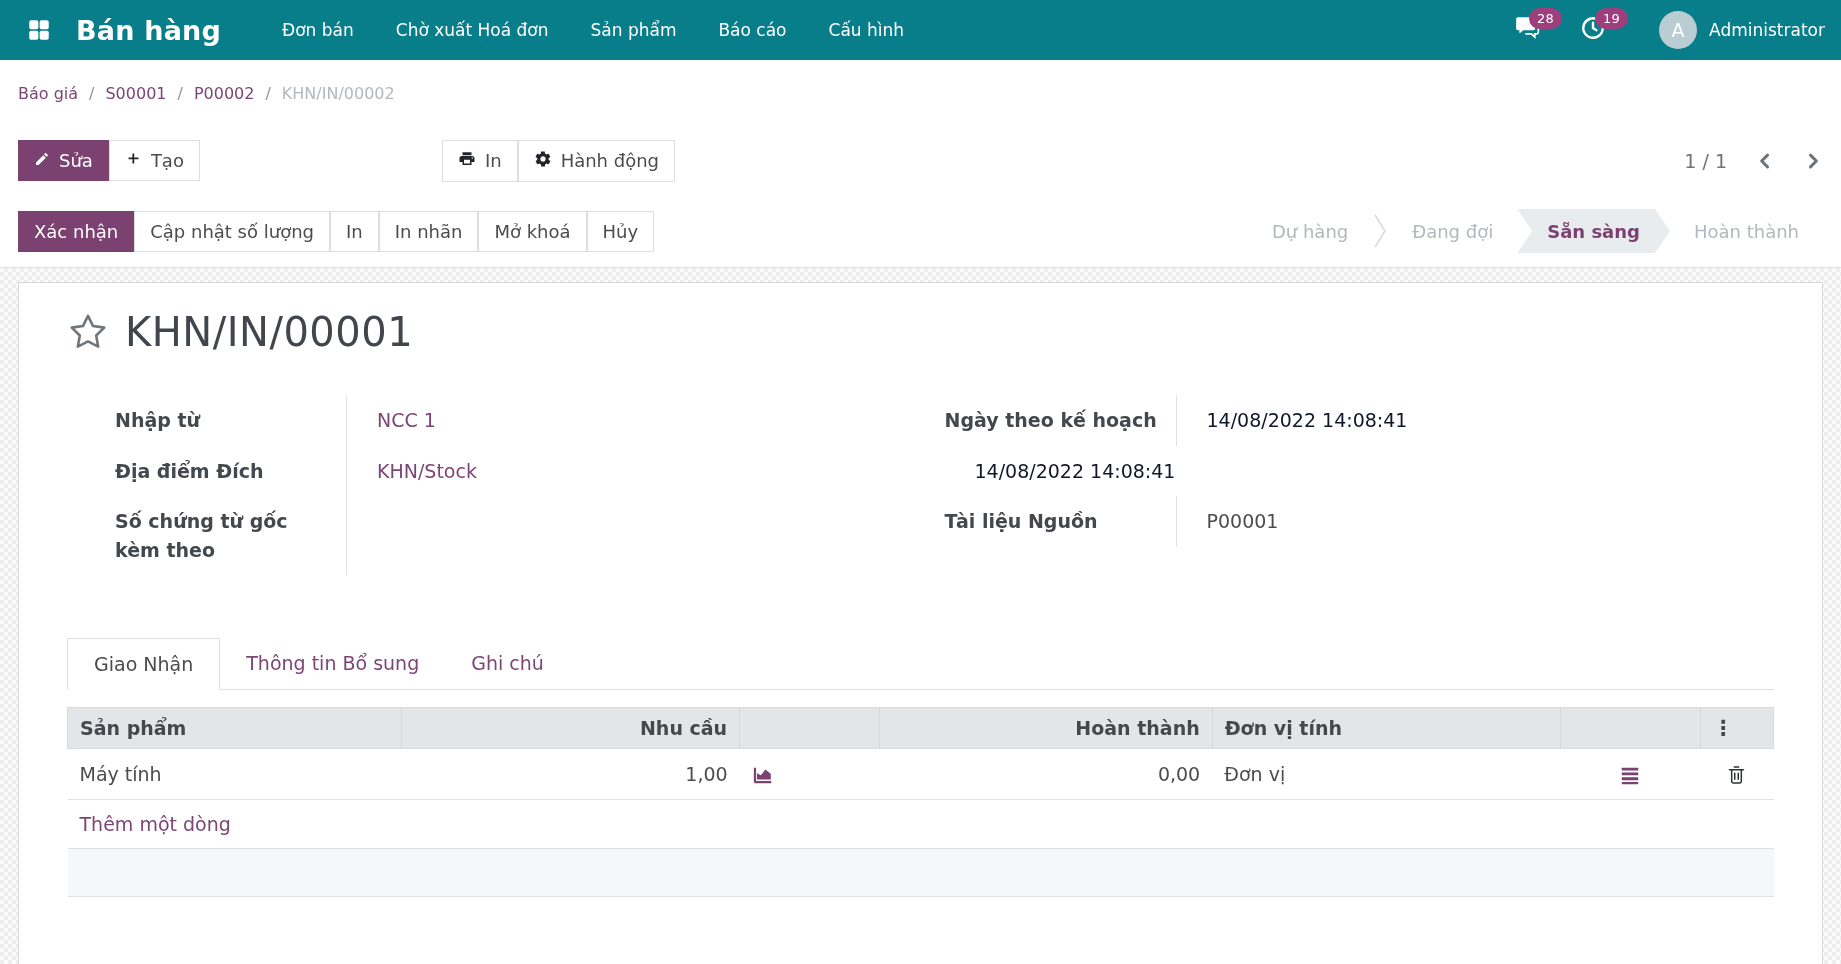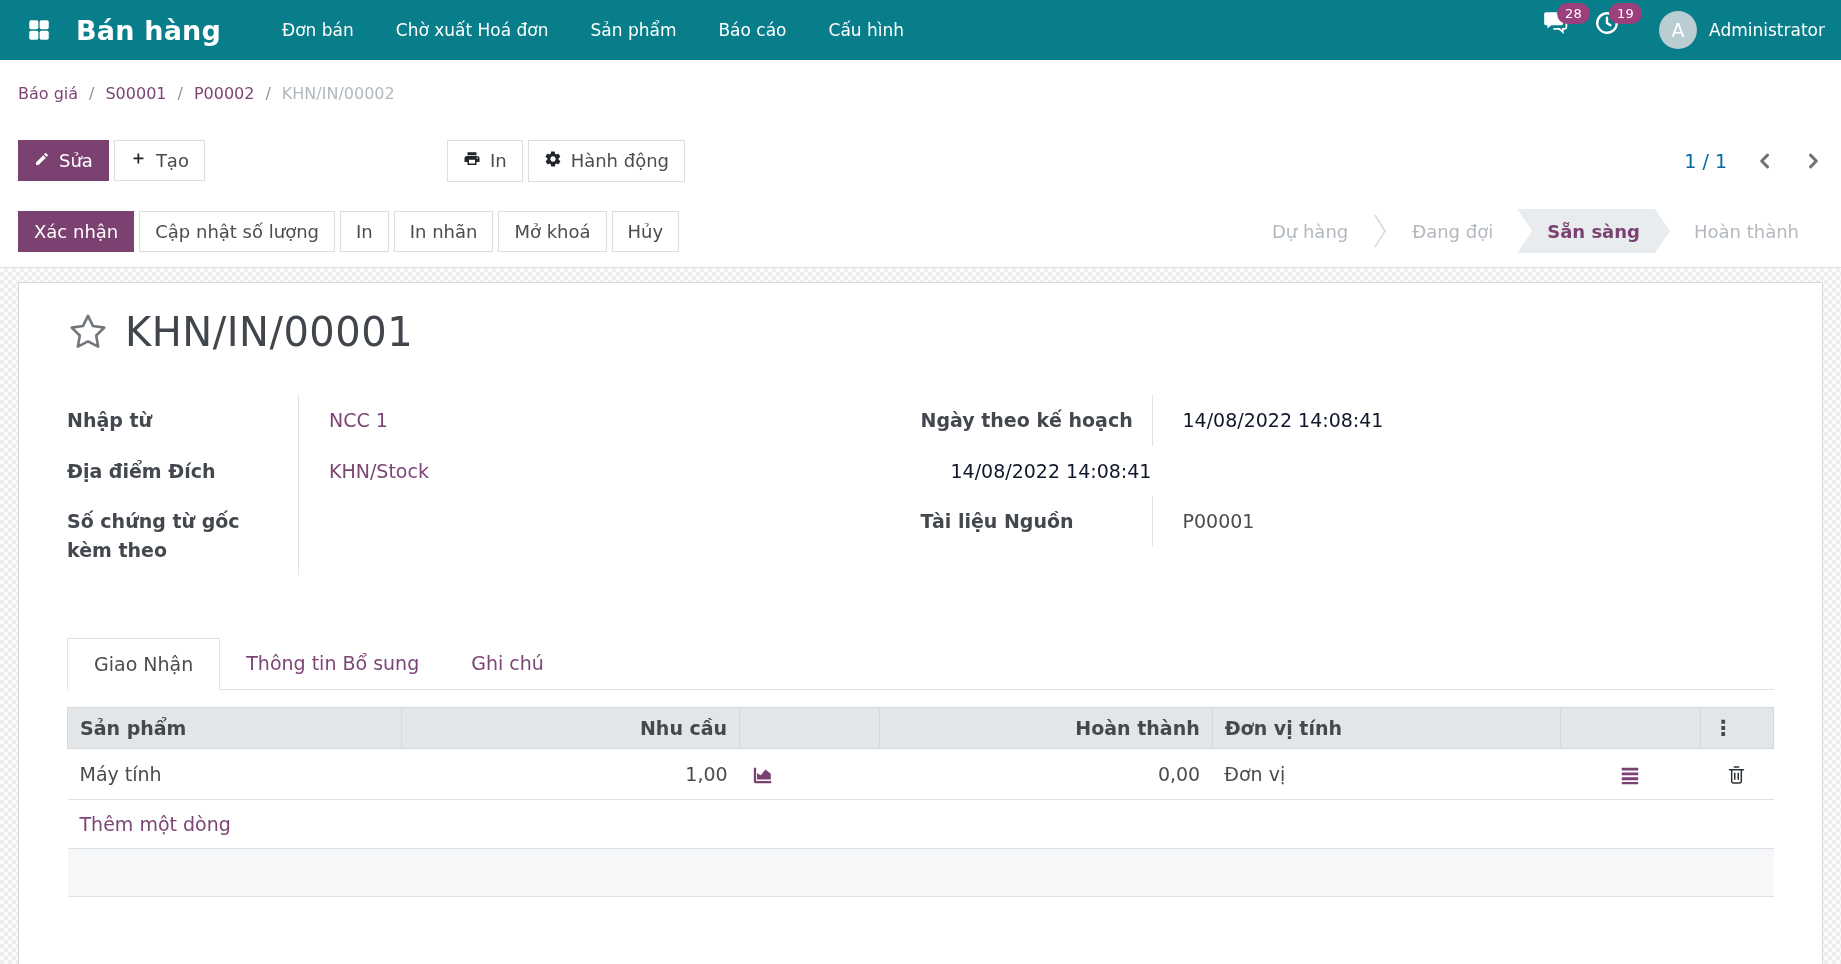--- a/index.html
+++ b/index.html
@@ -11,21 +11,21 @@
 
   
   .navbar {
     height:60px; background:#077e8a; color:#fff;
     display:flex; align-items:center; padding:0 16px;
   }
   .apps-btn { width:34px; height:34px; display:flex; align-items:center; justify-content:center; margin:0 6px; cursor:pointer; }
   .brand { font-size:27px; font-weight:600; padding:0 14px; letter-spacing:.2px; }
   .nav-menu { display:flex; align-items:center; height:100%; margin-left:26px; }
   .nav-item { padding:0 21px; height:100%; display:flex; align-items:center; font-size:17px; cursor:pointer; }
-  .nav-right { margin-left:auto; display:flex; gap:24px; }
+  .nav-right { margin-left:auto; display:flex; align-items:center; gap:38px; }
   .nav-icon-wrap { position:relative; width:28px; height:28px; display:flex; align-items:center; justify-content:center; cursor:pointer; }
   .nav-badge {
     position:absolute; top:-8px; left:16px; background:#9d3f7d; color:#fff;
     border-radius:11px; font-size:13px; line-height:1; padding:4px 8px; font-weight:500;
   }
   .user-block { display:flex; align-items:center; gap:12px; margin-left:14px; cursor:pointer; }
   .avatar {
     width:38px; height:38px; border-radius:50%; background:#b9cdd2; color:#fff;
     display:flex; align-items:center; justify-content:center; font-size:19px;
   }
@@ -38,23 +38,23 @@
   .bc-current { color:#b2b8bd; }
 
   
   .control-row { height:69px; display:flex; align-items:center; padding:0 18px; background:#fff; }
   .btn {
     display:inline-flex; align-items:center; gap:9px; font-size:18px;
     border:1px solid #dcdfe2; background:#fff; color:#4c4c4c;
     padding:9px 15px; cursor:pointer; font-family:inherit; white-space:nowrap;
   }
   .btn-primary { background:#7a4171; border-color:#7a4171; color:#fff; }
-  .btn + .btn { margin-left:5px; }
+  .btn + .btn { }
   .print-group { margin-left:242px; display:flex; }
-  .pager { margin-left:auto; display:flex; align-items:center; gap:28px; color:#0369a1; }
+  .pager { margin-left:auto; display:flex; align-items:center; gap:28px; color:#737373; }
   .pager-value { font-size:19px; }
   .pager-arrow { color:#6d7479; cursor:pointer; display:flex; }
 
   
   .statusbar { height:73px; display:flex; align-items:center; padding:0 18px; background:#fff; border-bottom:1px solid #dee2e6; }
   .status-btns { display:flex; align-items:center; }
   .status-steps { margin-left:auto; display:flex; align-items:stretch; height:44px; }
   .step { display:flex; align-items:center; padding:0 24px; color:#b2b8bd; font-size:18px; cursor:pointer; }
   .step.active {
     background:#e9ecef; color:#7a4171; font-weight:700;
@@ -71,21 +71,21 @@
       linear-gradient(45deg, #eeeeee 25%, transparent 25%, transparent 75%, #eeeeee 75%),
       linear-gradient(45deg, #eeeeee 25%, transparent 25%, transparent 75%, #eeeeee 75%);
     background-size:8px 8px; background-position:0 0, 4px 4px;
   }
   .sheet { background:#fff; border:1px solid #d5d9dc; border-bottom:none; height:100%; padding:26px 48px 0; }
 
   .title-row { display:flex; align-items:center; gap:16px; }
   .star-icon { display:flex; cursor:pointer; }
   .record-title { font-size:40px; font-weight:500; color:#41464d; letter-spacing:.5px; }
 
-  .field-groups { display:flex; margin-top:40px; }
+  .field-groups { display:flex; margin-top:40px;margin-left:48px; }
   .field-group { width:50%; }
   .field-row { display:flex; }
   .field-label {
     width:232px; flex:none; border-right:1px solid #dee2e6;
     padding:11px 12px 11px 0; font-weight:600; color:#43484e; line-height:1.5;
   }
   .field-value { padding:11px 0 11px 30px; line-height:1.5; }
   .v-link { color:#7c4576; cursor:pointer; }
   .v-danger { color:#0f172a; }
 

